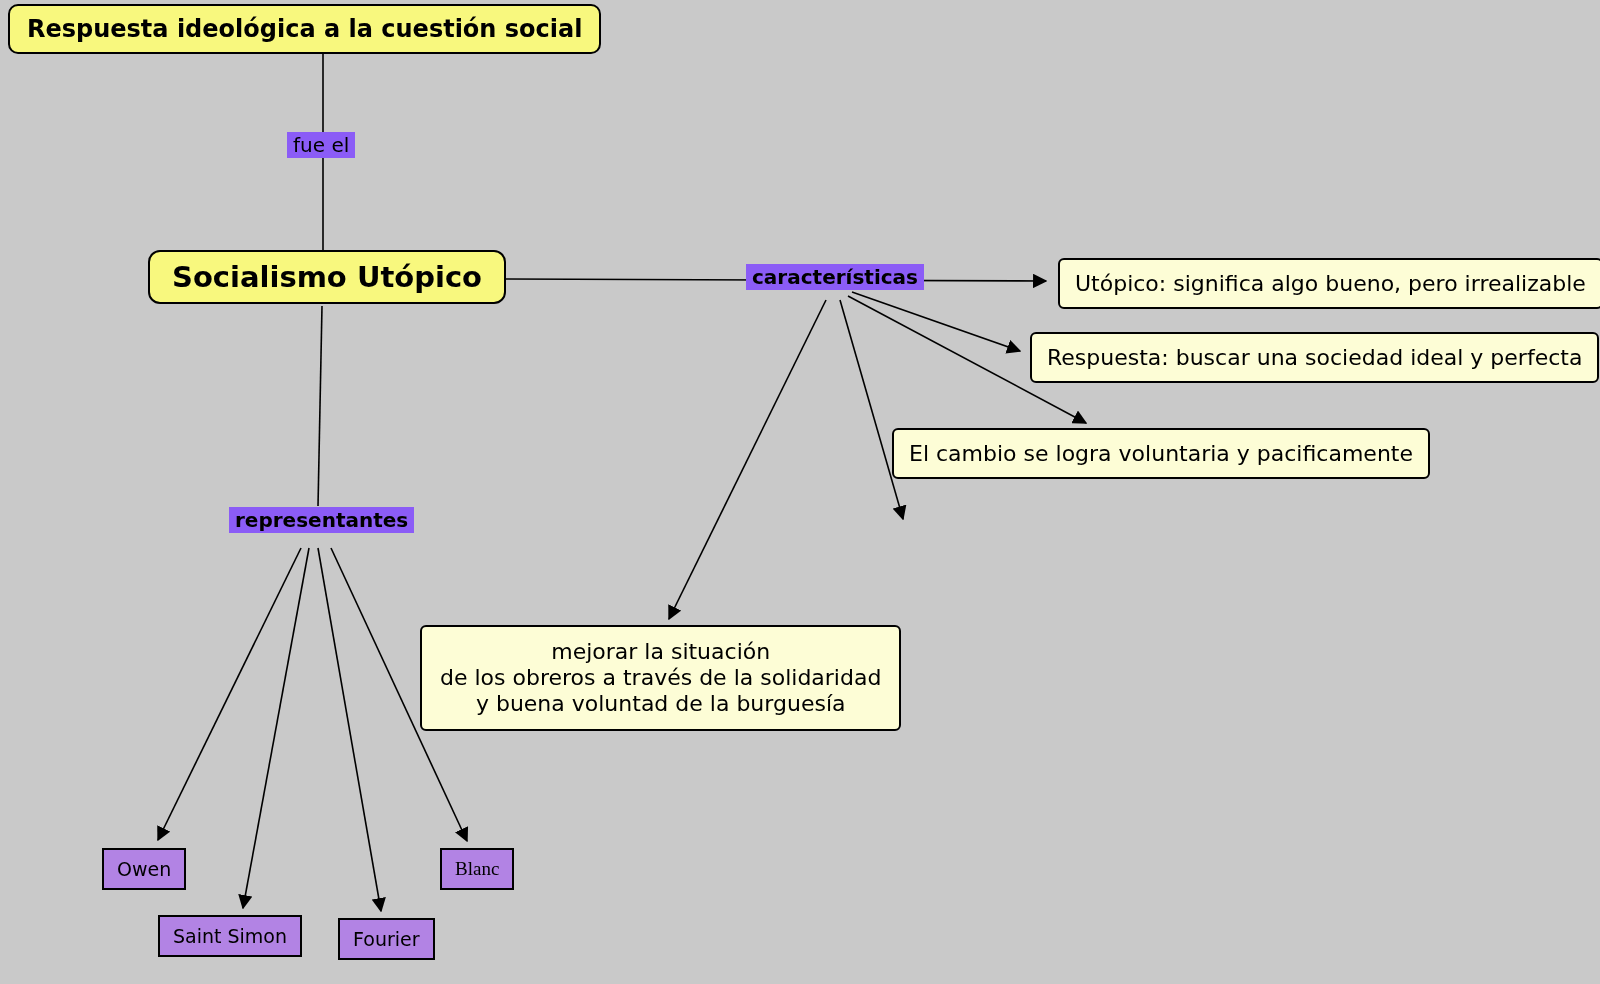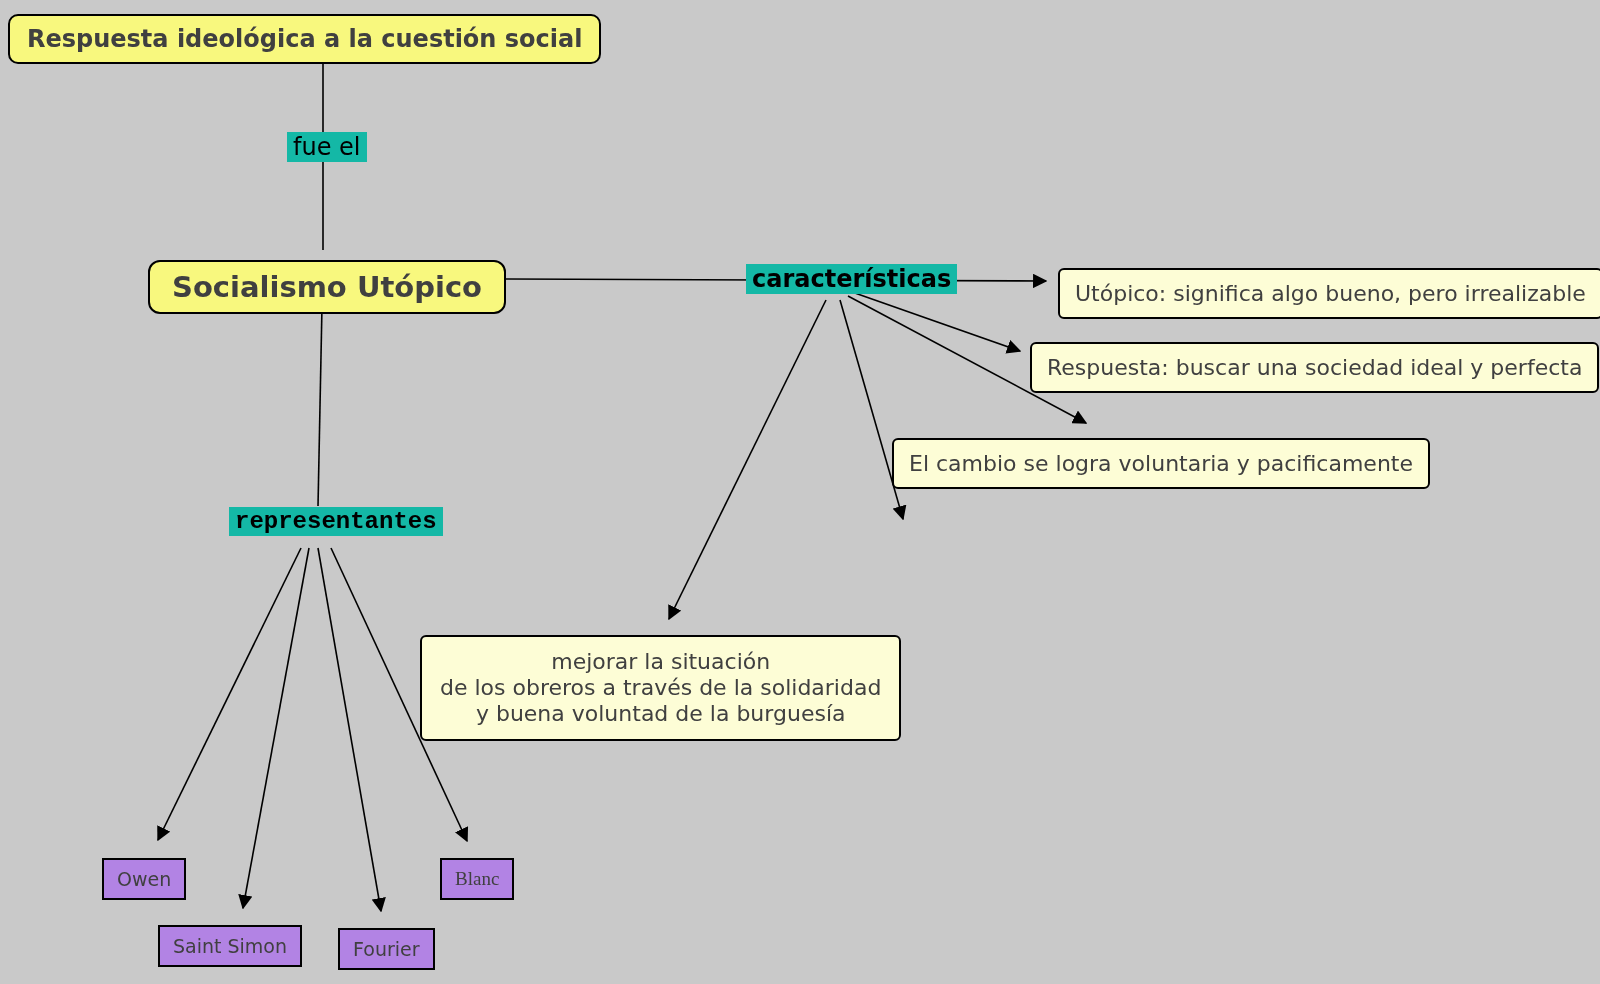--- a/index.html
+++ b/index.html
@@ -23,24 +23,23 @@
     position: absolute;
     left: 0; top: 0;
     z-index: 1;
   }
   .node {
     position: absolute;
     z-index: 2;
     border: 2px solid #000;
     display: inline-block;
     white-space: nowrap;
-    color: #404040;
+    color: #000000;
     box-sizing: border-box;
     text-align: center;
-    margin-top: 10px;
   }
   .node-yellow {
     background: #f8f87e;
     border-radius: 12px;
     font-weight: bold;
   }
   .node-root {
     left: 8px; top: 4px;
     font-size: 24px;
     padding: 9px 17px;
@@ -65,22 +64,22 @@
   }
   .node-purple {
     background: #b283e4;
     border-radius: 0;
     font-size: 19px;
     padding: 8px 13px;
   }
   .edge-label {
     position: absolute;
     z-index: 3;
-    background: #14b8a6;
-    font-size: 24px;
+    background: #8b5cf6;
+    font-size: 20px;
     color: #000;
     padding: 1px 6px;
     white-space: nowrap;
   }
   .edge-label.bold { font-weight: bold; }
 </style>
 </head>
 <body>
 
 <div id="canvas">
@@ -105,21 +104,21 @@
   </svg>
 
   <div class="node node-yellow node-root">Respuesta ideológica a la cuestión social</div>
 
   <div class="edge-label" style="left:287px; top:132px;">fue el</div>
 
   <div class="node node-yellow node-main">Socialismo Utópico</div>
 
   <div class="edge-label bold" style="left:746px; top:264px;">características</div>
 
-  <div class="edge-label bold" style="left:229px; top:507px;font-family:Liberation Mono, monospace;">representantes</div>
+  <div class="edge-label bold" style="left:229px; top:507px;">representantes</div>
 
   <div class="node node-pale" style="left:1058px; top:258px;">Utópico: significa algo bueno, pero irrealizable</div>
 
   <div class="node node-pale" style="left:1030px; top:332px;">Respuesta: buscar una sociedad ideal y perfecta</div>
 
   <div class="node node-pale" style="left:892px; top:428px;">El cambio se logra voluntaria y pacificamente</div>
 
 
   <div class="node node-pale node-multi" style="left:420px; top:625px;">mejorar la situación
 de los obreros a través de la solidaridad

